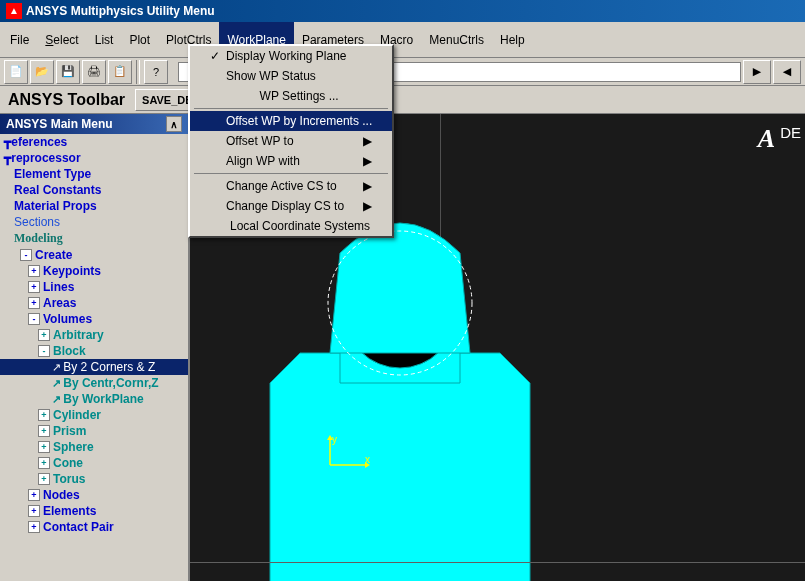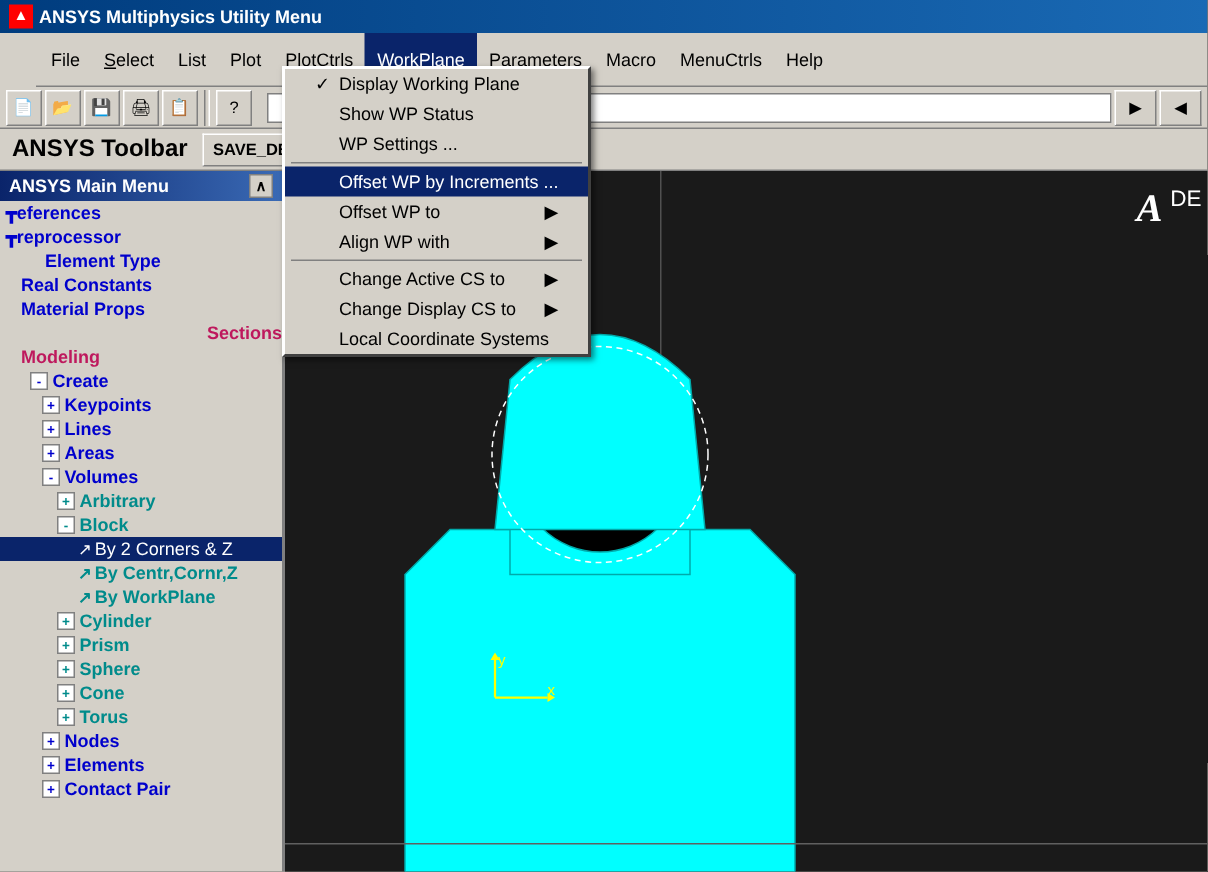--- a/index.html
+++ b/index.html
@@ -38,21 +38,20 @@
     }
 
     
     #menu-bar {
       background: #d4d0c8;
       height: 36px;
       display: flex;
       align-items: center;
       border-bottom: 1px solid #808080;
       padding: 0 2px;
-      margin-left: 24px;
     }
     .menu-item {
       padding: 2px 8px;
       cursor: pointer;
       font-size: 12px;
       color: #000;
       height: 100%;
       display: flex;
       align-items: center;
     }
@@ -307,33 +306,33 @@
     </div>
     <div id="tree-scroll">
       <div id="tree-scroll-inner">
 
         <div class="tree-item" style="color:#0000cc;font-weight:bold;padding-left:4px;">
           <span>┳eferences</span>
         </div>
         <div class="tree-item" style="color:#0000cc;font-weight:bold;padding-left:4px;">
           <span>┳reprocessor</span>
         </div>
-        <div class="tree-item" style="padding-left:30px;color:#0000cc;font-weight:bold;">
+        <div class="tree-item" style="padding-left:14px;color:#0000cc;font-weight:bold;">
           <span>Element Type</span>
         </div>
         <div class="tree-item" style="padding-left:14px;color:#0000cc;font-weight:bold;">
           <span>Real Constants</span>
         </div>
         <div class="tree-item" style="padding-left:14px;color:#0000cc;font-weight:bold;">
           <span>Material Props</span>
         </div>
-        <div class="tree-item" style="padding-left:14px;color:#be185d;font-weight:bold;justify-content:flex-end;">
+        <div class="tree-item" style="padding-left:14px;color:#1d4ed8;font-weight:normal;">
           <span>Sections</span>
         </div>
-        <div class="tree-item" style="padding-left:14px;color:#be185d;font-weight:bold;">
+        <div class="tree-item" style="padding-left:14px;color:#0f766e;font-weight:bold;font-family:Liberation Serif, serif;">
           <span>Modeling</span>
         </div>
         <div class="tree-item" style="padding-left:20px;color:#0000cc;font-weight:bold;">
           <span class="tree-expand">-</span>
           <span>Create</span>
         </div>
         <div class="tree-item" style="padding-left:28px;color:#0000cc;font-weight:bold;">
           <span class="tree-expand">+</span>
           <span>Keypoints</span>
         </div>
@@ -454,21 +453,21 @@
       <span class="label-col">Display Working Plane</span>
     </div>
   </div>
   <div class="dropdown-item-wrapper">
     <div class="dropdown-item" style="padding-left:20px;">
       <span class="check-col">&nbsp;</span>
       <span class="label-col">Show WP Status</span>
     </div>
   </div>
   <div class="dropdown-item-wrapper">
-    <div class="dropdown-item" style="padding-left:20px;">
+    <div class="dropdown-item" style="padding-left:20px;text-align:center;">
       <span class="check-col">&nbsp;</span>
       <span class="label-col">WP Settings  ...</span>
     </div>
   </div>
 
   <div class="dropdown-separator"></div>
 
   <div class="dropdown-item-wrapper">
     <div class="dropdown-item highlighted" style="padding-left:20px;">
       <span class="check-col">&nbsp;</span>
@@ -500,19 +499,19 @@
     </div>
   </div>
   <div class="dropdown-item-wrapper">
     <div class="dropdown-item" style="padding-left:20px;">
       <span class="check-col">&nbsp;</span>
       <span class="label-col">Change Display CS to</span>
       <span class="arrow-col">▶</span>
     </div>
   </div>
   <div class="dropdown-item-wrapper">
-    <div class="dropdown-item" style="padding-left:20px;">
+    <div class="dropdown-item" style="padding-left:8px;margin-left:16px;">
       <span class="check-col">&nbsp;</span>
       <span class="label-col">Local Coordinate Systems</span>
     </div>
   </div>
 
 </div>
 
 </body></html>

